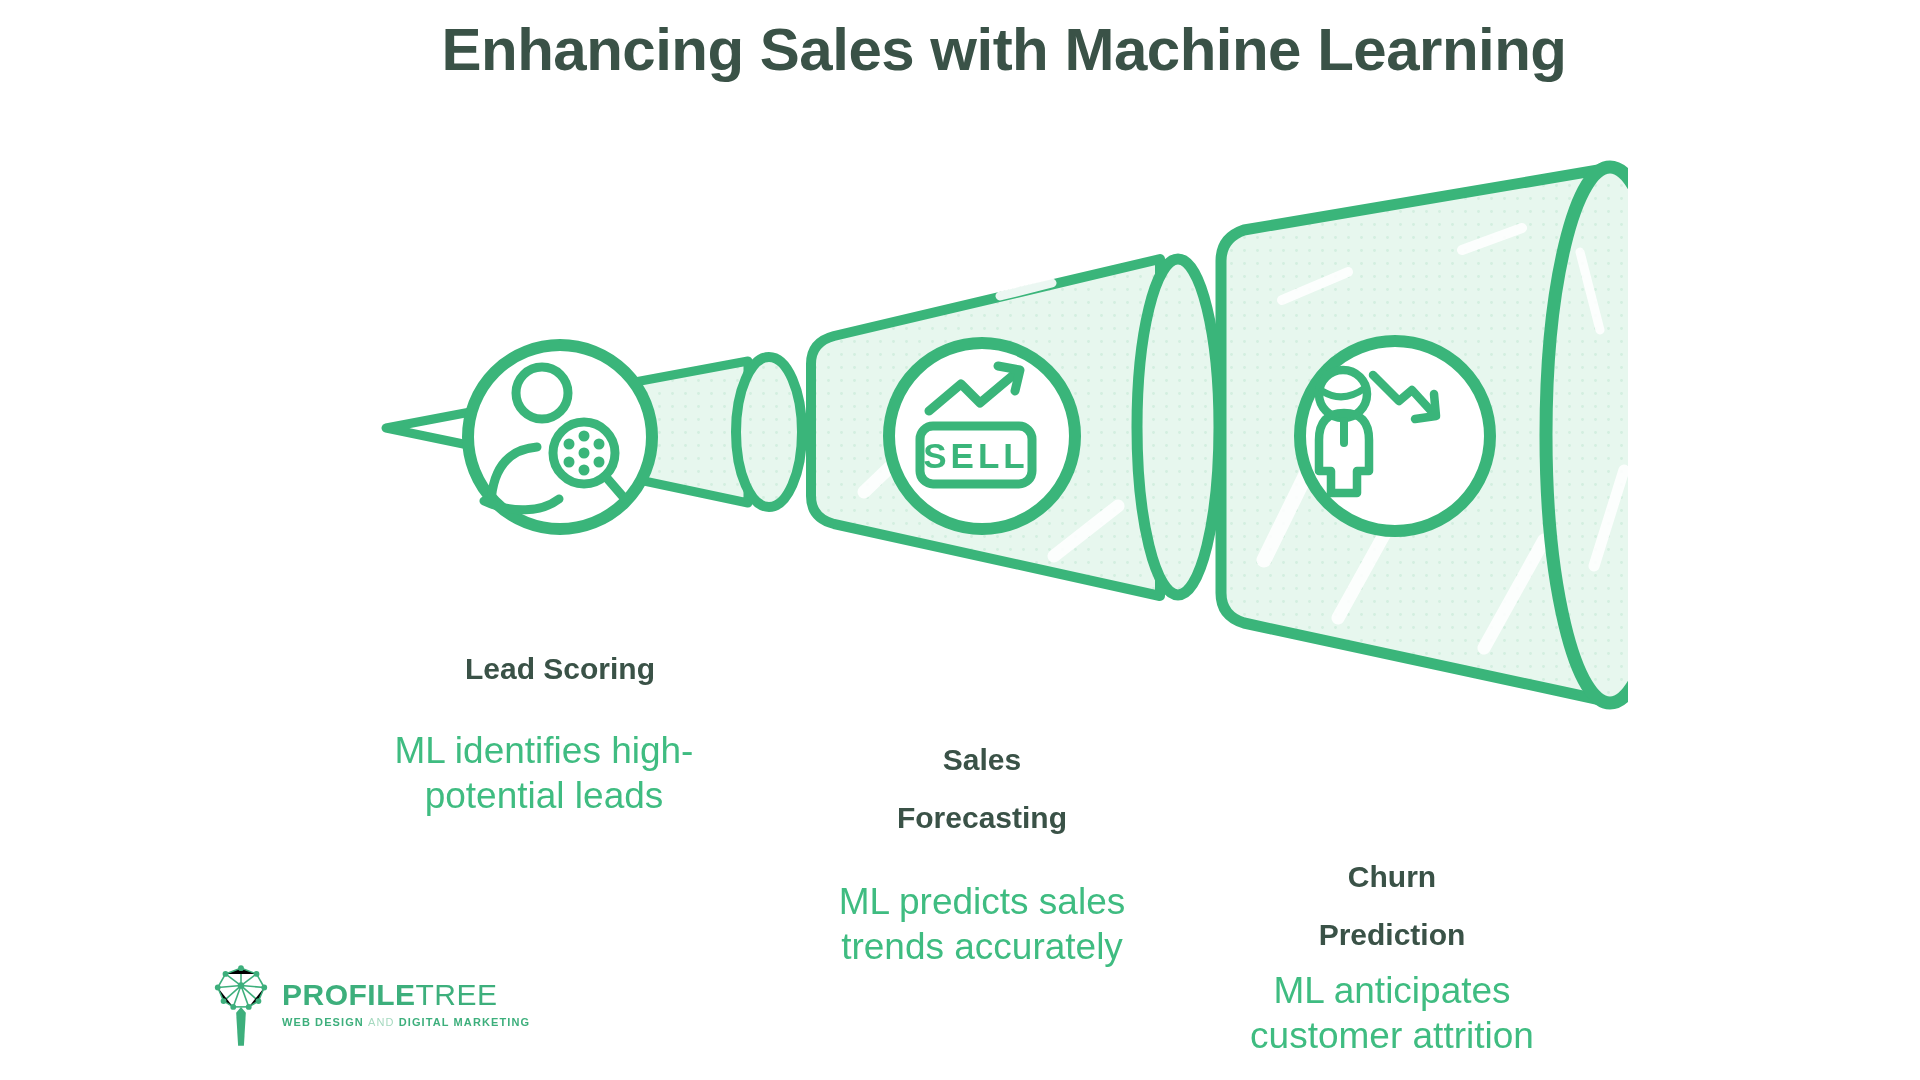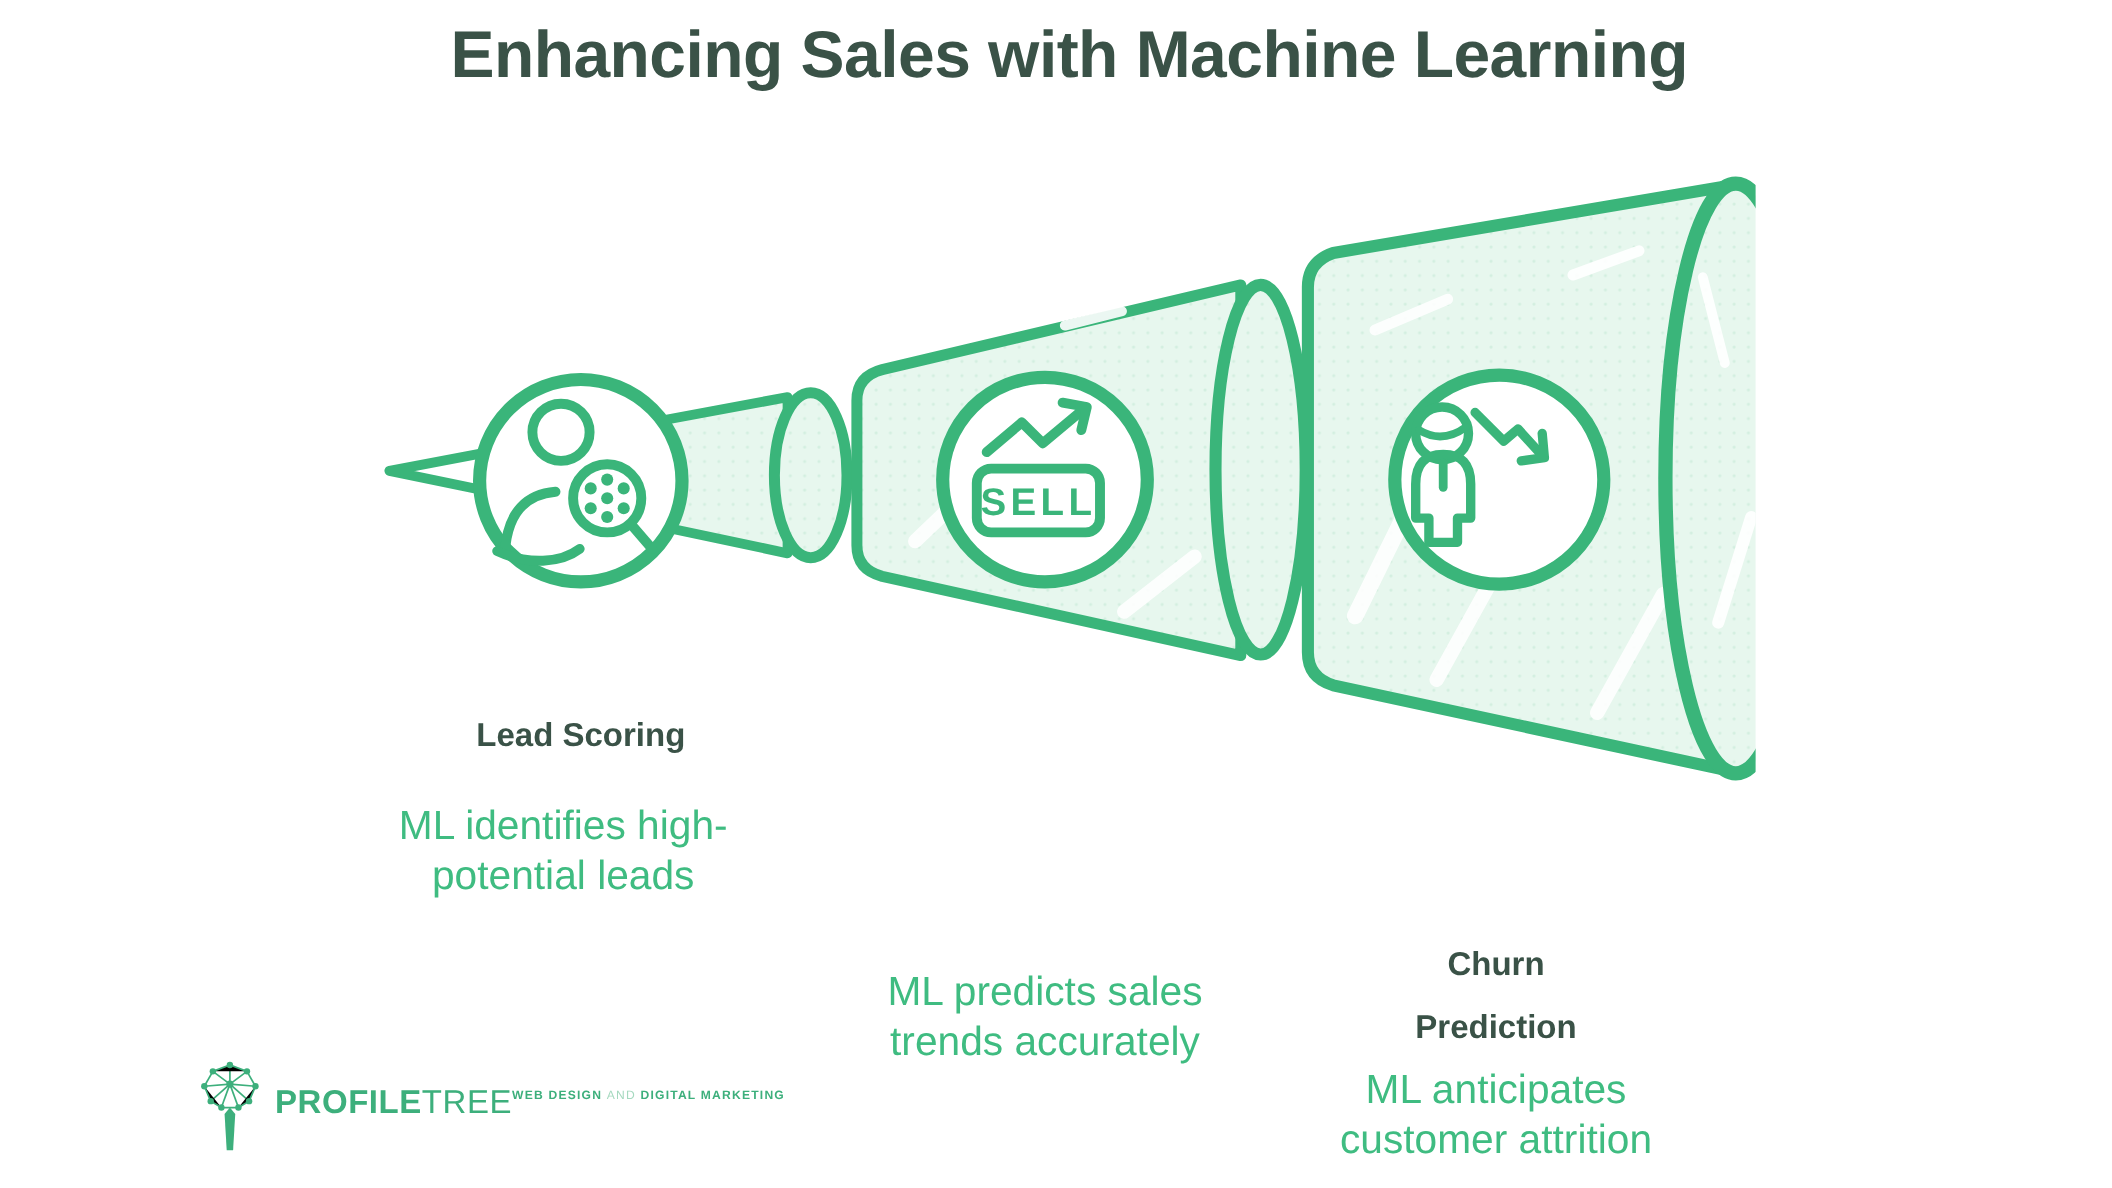--- a/index.html
+++ b/index.html
@@ -1,18 +1,19 @@
 <!DOCTYPE html>
 <html><head>
 <meta charset="utf-8">
 <style>
   html,body{margin:0;padding:0;background:#ffffff;}
   .canvas{
     position:relative;width:1596px;height:1080px;background:#ffffff;overflow:hidden;
     font-family:"Liberation Sans", sans-serif;
+    margin-left:32px;
   }
   .title{
     position:absolute;top:14px;left:12px;width:1920px;margin:0;
     text-align:center;font-size:60px;line-height:72px;font-weight:700;
     color:#3A5247;letter-spacing:-0.5px;
   }
   .funnel-svg{position:absolute;left:0;top:0;width:1920px;height:1080px;}
   .stage-heading{
     position:absolute;width:500px;text-align:center;
     font-size:30px;line-height:58px;font-weight:700;color:#3A5247;white-space:pre-line;
@@ -23,21 +24,21 @@
   }
   .h-lead{left:278px;top:640px;}
   .d-lead{left:252px;top:728px;}
   .h-sales{left:700px;top:731px;}
   .d-sales{left:690px;top:879px;text-align:center;}
   .h-churn{left:1110px;top:848px;text-align:center;}
   .d-churn{left:1100px;top:968px;}
   .logo{
     position:absolute;left:178px;top:956px;display:flex;align-items:center;gap:10px;
   }
-  .logo-text{display:flex;flex-direction:row;}
+  .logo-text{display:flex;flex-direction:column;}
   .brand{font-size:30px;line-height:34px;color:#3DAF7C;letter-spacing:0.5px;white-space:nowrap;}
   .brand-bold{font-weight:800;}
   .brand-light{font-weight:400;}
   .tagline{font-size:11px;line-height:14px;letter-spacing:1.1px;color:#3DAF7C;font-weight:700;white-space:nowrap;margin-top:3px;}
   .tagline .and{color:#A5D9BF;font-weight:400;}
 </style>
 </head>
 <body>
 
 <div class="canvas">
@@ -127,20 +128,22 @@
         <path d="M1341 375 L1367 401 L1380 390 L1401 413" stroke-width="8.5"></path>
         <path d="M1402 394 L1404 416 L1383 419" stroke-width="8.5"></path>
       </g>
     </g>
   </svg>
 
   <div class="stage-heading h-lead">Lead Scoring</div>
   <div class="stage-desc d-lead">ML identifies high-
 potential leads</div>
 
+  <div class="stage-heading h-sales">Sales
+Forecasting</div>
   <div class="stage-desc d-sales">ML predicts sales
 trends accurately</div>
 
   <div class="stage-heading h-churn">Churn
 Prediction</div>
   <div class="stage-desc d-churn">ML anticipates
 customer attrition</div>
 
   <div class="logo">
     <svg width="62" height="94" viewBox="0 0 64 96" xmlns="http://www.w3.org/2000/svg">

